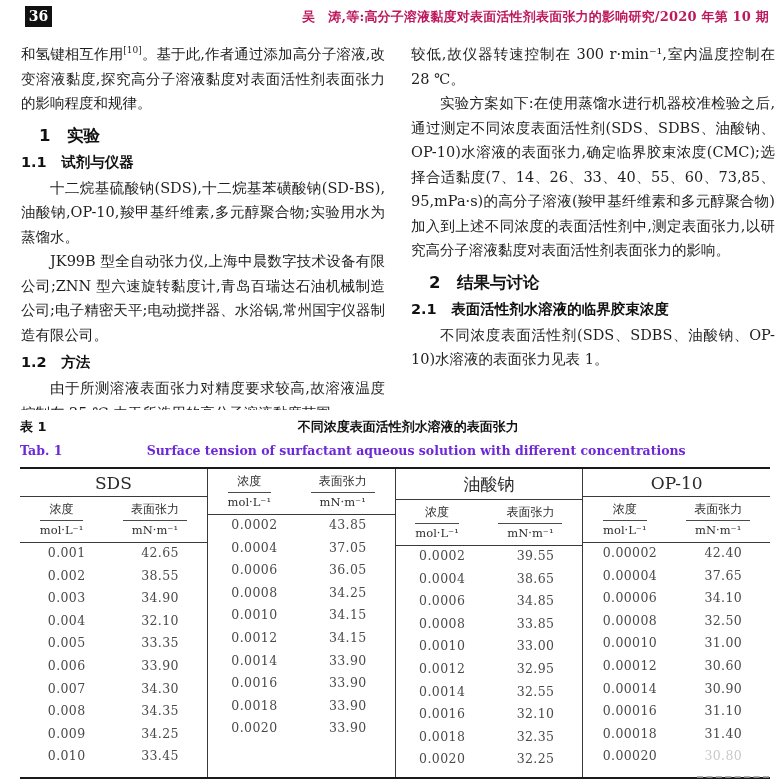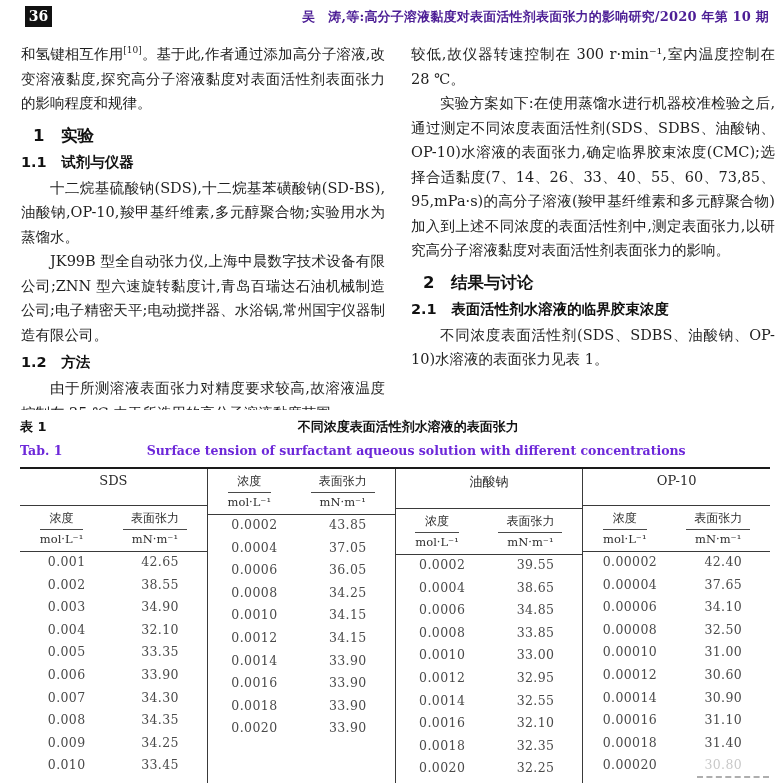--- a/index.html
+++ b/index.html
@@ -12,37 +12,37 @@
     color:#1c1c1c;
     overflow:hidden;
   }
   
   .hdr { display:flex; align-items:center; padding:5px 14px 0 25px; height:28px; }
   .pagenum {
     background:#111; color:#fff; min-width:27px; height:21px;
     text-align:center; line-height:21px; font-weight:bold; font-size:14px;
   }
   .running-title {
-    flex:1; text-align:right; font-size:13px; color:#4c1d95;
+    flex:1; text-align:right; font-size:13px; color:#be185d;
     letter-spacing:0.2px; font-weight:bold;
   }
   
   .columns {
     display:flex; gap:26px; padding:14px 8px 0 21px; height:382px; overflow:hidden;
   }
   .col { flex:1; min-width:0; }
   .col p {
     font-size:14.5px; line-height:24.5px; text-align:justify;
     text-justify:inter-ideograph; color:#1e1e1e;
   }
   .col p.indent { text-indent:2em; }
   sup { font-size:9px; vertical-align:super; line-height:0; }
   .h-sec {
     font-family:"DejaVu Sans","Liberation Sans",sans-serif;
-    font-weight:bold; font-size:16.5px; margin:9px 12px 6px; color:#111;
+    font-weight:bold; font-size:16.5px; margin:9px 18px 6px; color:#111;
   }
   .h-sub {
     font-family:"DejaVu Sans","Liberation Sans",sans-serif;
     font-weight:bold; font-size:14.5px; margin:6px 0 4px; color:#111;
   }
   
   .tbl-block { padding:8px 13px 0 20px; }
   .cap { display:flex; align-items:baseline; }
   .cap .cap-label { flex:0 0 auto; }
   .cap .cap-title { flex:1; text-align:center; }
@@ -52,22 +52,22 @@
   }
   .cap.en { font-weight:bold; font-size:12.5px; margin-top:7px; color:#6d28d9; }
   
   .tbl {
     display:flex; margin-top:9px;
     border-top:2.5px solid #1a1a1a; border-bottom:2.5px solid #1a1a1a;
   }
   .tgroup { flex:1; min-width:0; }
   .tgroup + .tgroup { border-left:1.5px solid #3a3a3a; }
   .gname {
-    text-align:center; font-size:13px; color:#2a2a2a;
-    padding:4px 0 17px; border-bottom:1px solid #3a3a3a;
+    text-align:center; font-size:17px; color:#2a2a2a;
+    padding:4px 0 3px; border-bottom:1px solid #3a3a3a;
   }
   .subhead {
     display:flex; justify-content:space-around;
     padding:4px 0 5px; border-bottom:1px solid #3a3a3a;
   }
   .frac { text-align:center; font-size:12px; color:#2e2e2e; }
   .frac .ftop { padding:0 8px 2px; border-bottom:1px solid #4a4a4a; }
   .frac .fbot { padding-top:2px; font-size:11.5px; }
   .rows { padding:2px 0 3px; }
   .drow { display:flex; height:22.6px; align-items:flex-start; }

